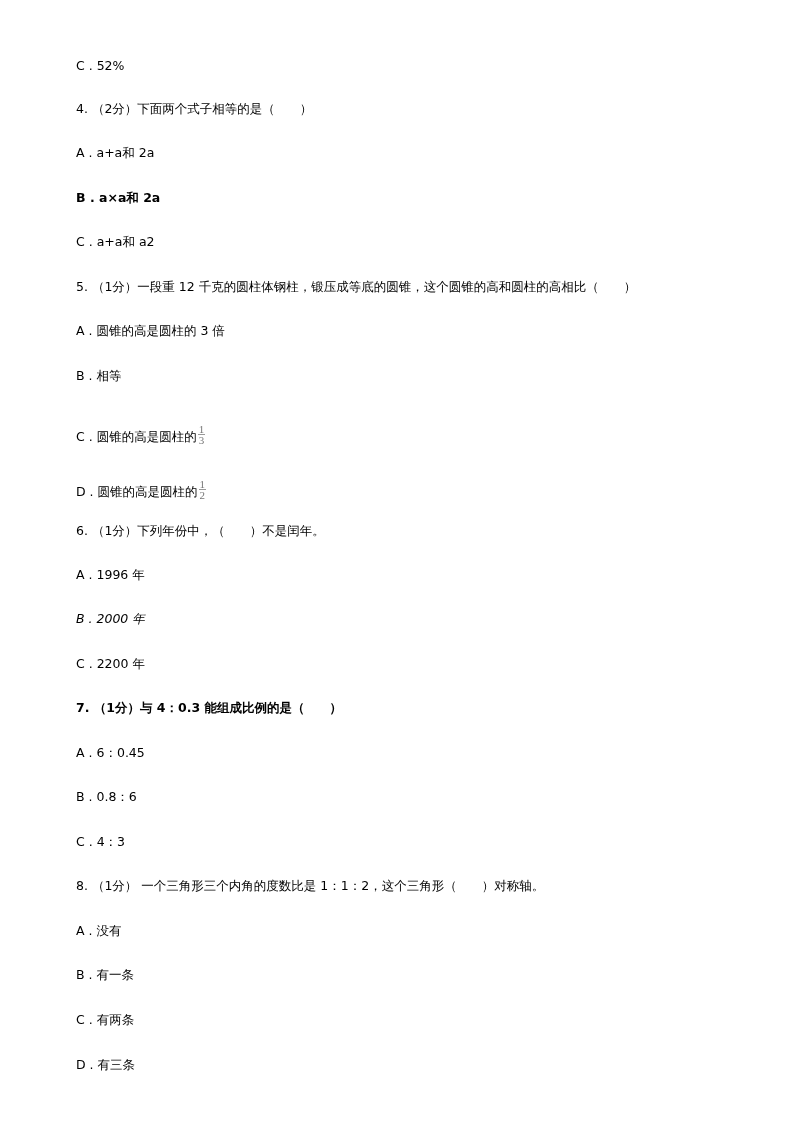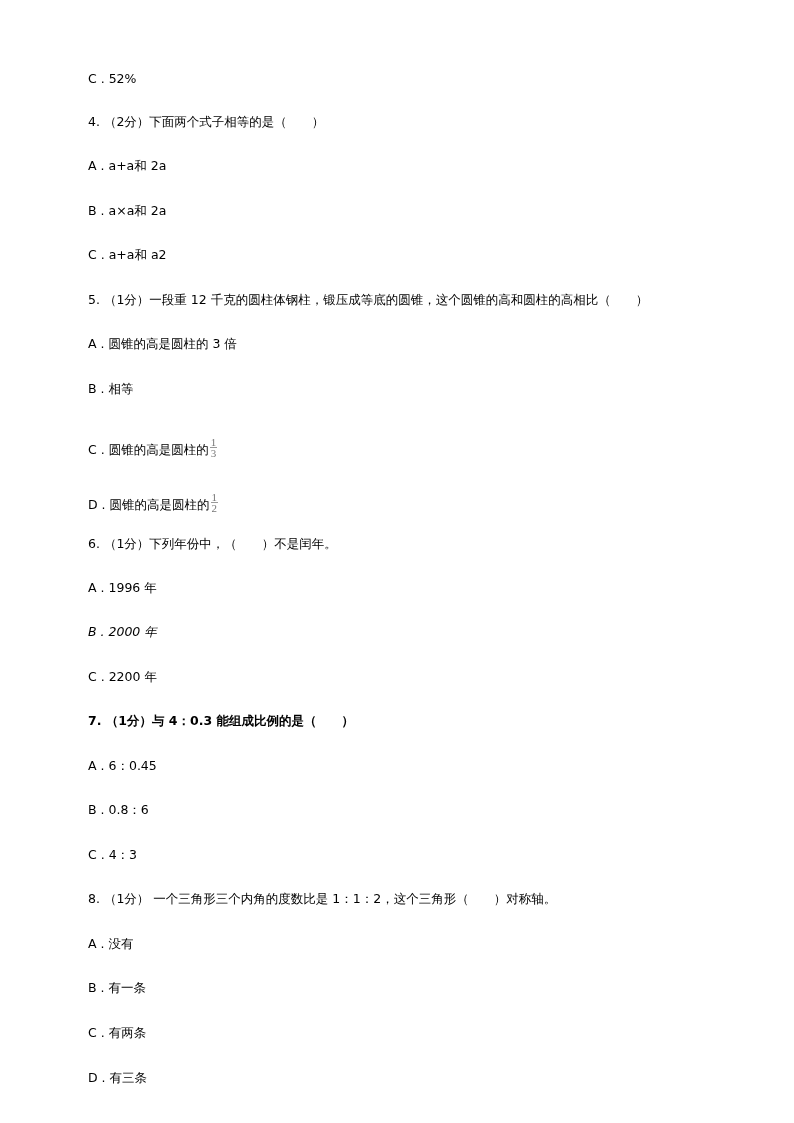--- a/index.html
+++ b/index.html
@@ -1,31 +1,31 @@
 <!DOCTYPE html>
 <html><head>
 <meta charset="utf-8">
 <style>
   html, body { margin:0; padding:0; background:#ffffff; }
   body { width:794px; height:1123px; position:relative; overflow:hidden;
          font-family:"DejaVu Sans", "Liberation Sans", sans-serif; color:#000; }
-  .line { position:absolute; left:88px; font-size:12.5px; line-height:16px; white-space:pre;margin-top:13px; }
+  .line { position:absolute; left:76px; font-size:12.5px; line-height:16px; white-space:pre; }
   .frac { display:inline-block; vertical-align:-3px; text-align:center; font-family:"Liberation Serif", serif;
           font-size:11px; line-height:10px; color:#777; margin-left:1px; }
   .frac .num { display:block; border-bottom:1px solid #999; padding:0 1px; }
   .frac .den { display:block; }
 </style>
 </head>
 <body>
 
 <div id="doc">
     <div class="line" style="top: 58px;"><span>C . 52%</span></div>
     <div class="line" style="top: 101px;"><span>4. （2分）下面两个式子相等的是（　　）</span></div>
     <div class="line" style="top: 145px;"><span>A . a+a和 2a</span></div>
-    <div class="line" style="top: 190px;"><span>B . a×a和 2a</span></div>
+    <div class="line" style="top: 190px; font-weight: bold;"><span>B . a×a和 2a</span></div>
     <div class="line" style="top: 234px;"><span>C . a+a和 a2</span></div>
     <div class="line" style="top: 279px;"><span>5. （1分）一段重 12 千克的圆柱体钢柱，锻压成等底的圆锥，这个圆锥的高和圆柱的高相比（　　）</span></div>
     <div class="line" style="top: 323px; text-align: right;"><span>A . 圆锥的高是圆柱的 3 倍</span></div>
     <div class="line" style="top: 368px;"><span>B . 相等</span></div>
     <div class="line" style="top: 424px;"><span>C . 圆锥的高是圆柱的</span><span class="frac"><span class="num">1</span><span class="den">3</span></span></div>
     <div class="line" style="top: 479px;"><span>D . 圆锥的高是圆柱的</span><span class="frac"><span class="num">1</span><span class="den">2</span></span></div>
     <div class="line" style="top: 523px;"><span>6. （1分）下列年份中，（　　）不是闰年。</span></div>
     <div class="line" style="top: 567px;"><span>A . 1996 年</span></div>
     <div class="line" style="top: 611px; font-style: italic;"><span>B . 2000 年</span></div>
     <div class="line" style="top: 656px;"><span>C . 2200 年</span></div>

